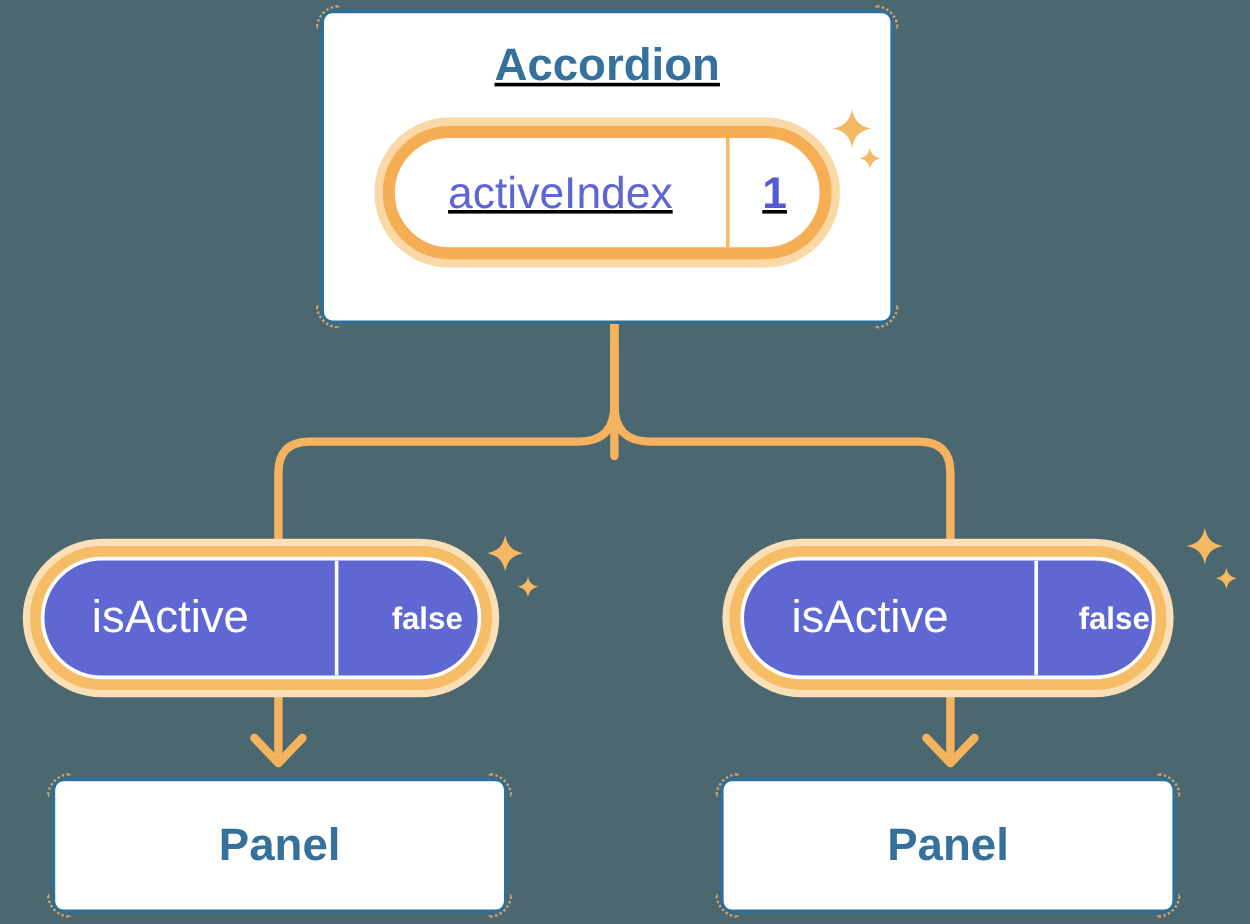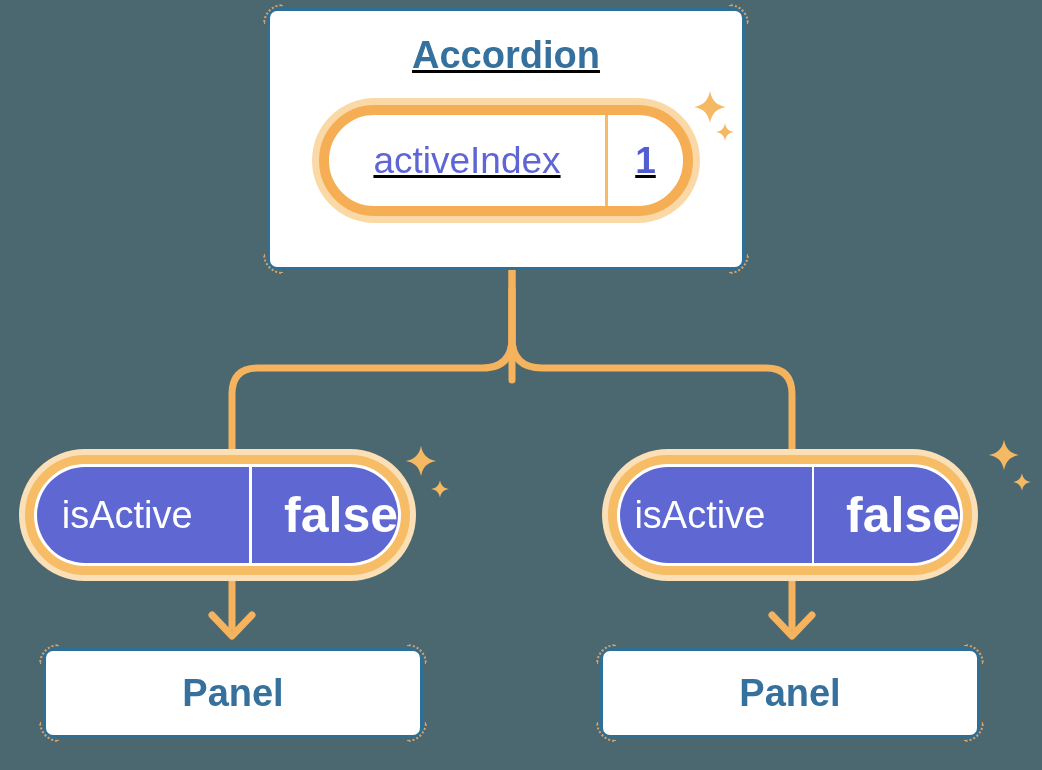--- a/index.html
+++ b/index.html
@@ -58,24 +58,24 @@
   .prop-inner {
     flex:1; background:#5F68D2; border-radius:999px; display:flex;
     align-items:stretch; overflow:hidden; color:#ffffff;gap:32px;
   }
   .prop-inner .pkey {
     width:210px; display:flex; align-items:center; justify-content:center; font-size:38px;
   }
   .prop-inner .wdiv { width:3px; background:#ffffff; }
   .prop-inner .pval {
     flex:1; display:flex; align-items:center; justify-content:center;
-    font-size:50px; font-weight:700;
+    font-size:26px; font-weight:700;
   }
 
-  .panel { width:380px; height:90px; }
+  .panel { width:380px; height:113px; }
   .panel.lp { left:43px;  top:648px; }
   .panel.rp { left:600px; top:648px; }
 
   .sparkle { fill:#F5B863; }
 </style>
 </head>
 <body>
 
 <div class="canvas">
 

